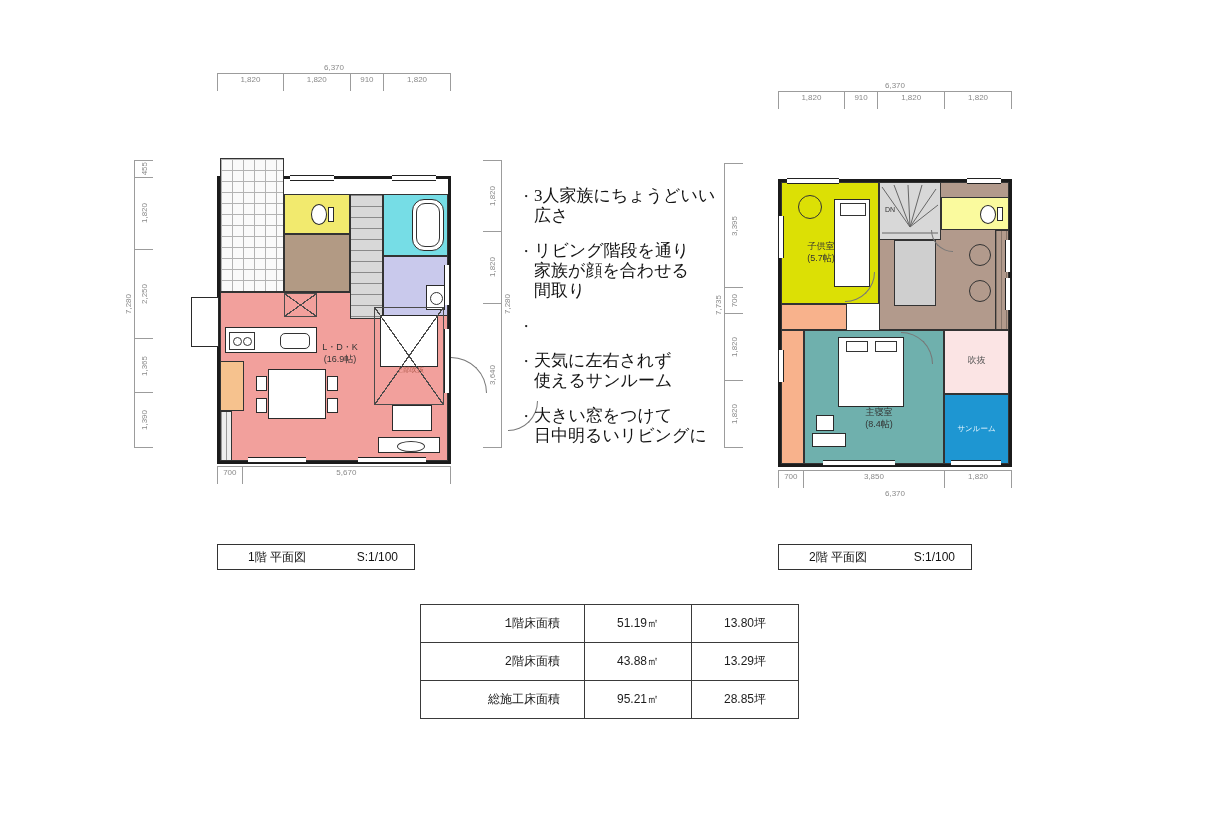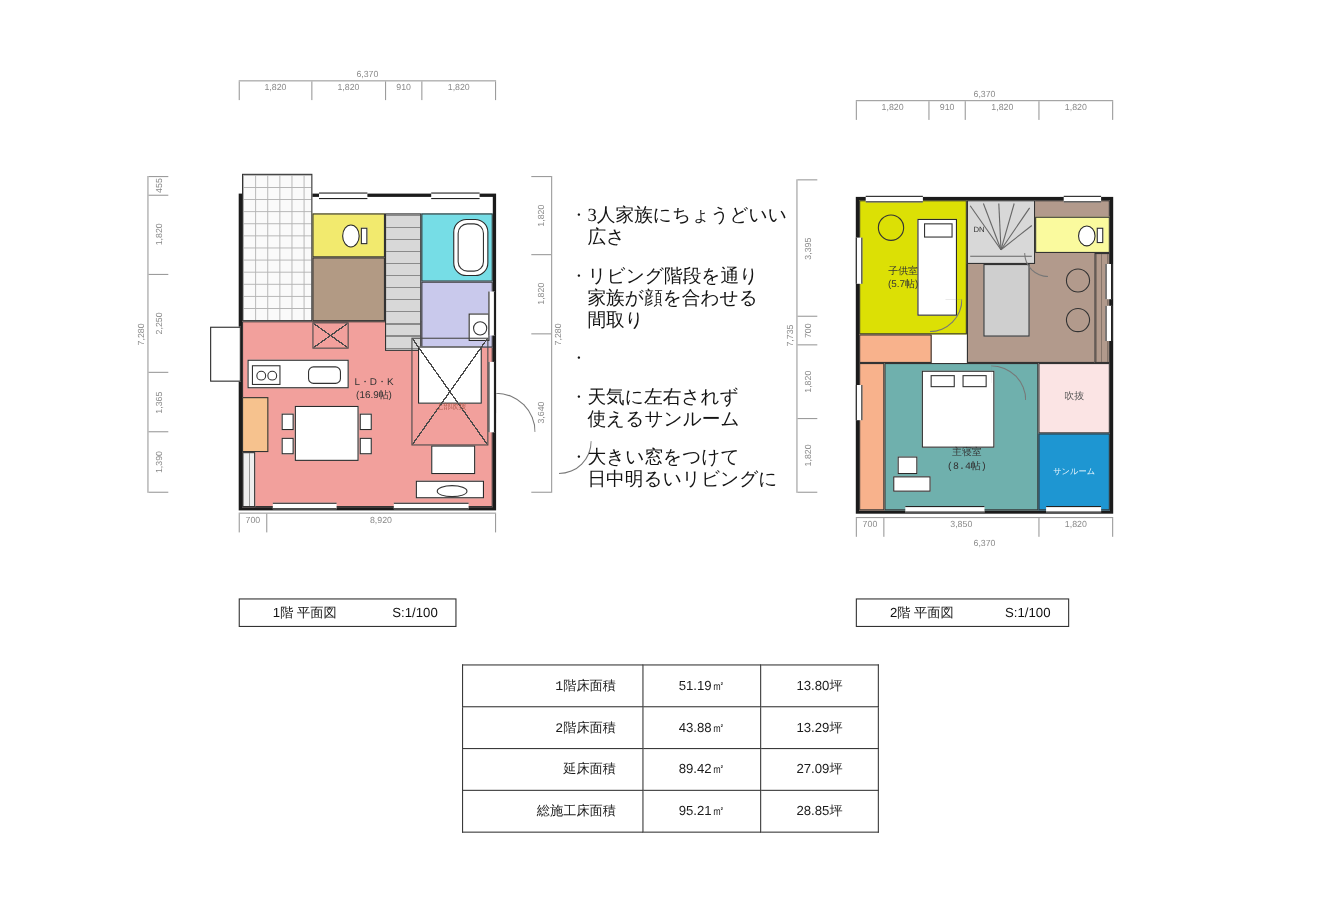--- a/index.html
+++ b/index.html
@@ -111,21 +111,21 @@
         </div>
     </div>
     <div class="tot">
         <span class="vt">7,280</span>
       </div>
   </div>
 
   <div class="dimh" style="left:217px;top:466px;width:234px;">
     <div class="segs">
       <div class="seg" style="flex:0 0 10.99%">700</div>
-      <div class="seg" style="flex:0 0 89.01%">8,920</div>
+      <div class="seg" style="flex:0 0 89.01%">5,670</div>
     </div>
   </div>
 
   <div class="plan" style="left:217px;top:160px;width:228px;height:282px;">
 
     <div class="room" style="left: 0px; top: 113px; width: 228px; height: 169px; background-color: rgb(242, 160, 156);"></div>
 
     <div class="room entrance-tile" style="left:0;top:-21px;width:64px;height:134px;"></div>
     <div class="arc tr" style="left:231px;top:178px;width:36px;height:36px;"></div>
 
@@ -338,21 +338,21 @@
     <div class="room" style="left: 0px; top: 148px; width: 23px; height: 134px; background-color: rgb(248, 178, 140);"></div>
 
     <div class="room" style="left: 163px; top: 148px; width: 65px; height: 64px; background-color: rgb(251, 228, 228);"></div>
 
     <div class="room" style="left: 163px; top: 212px; width: 65px; height: 70px; background-color: rgb(30, 150, 210);"></div>
 
     <div class="roomlabel" style="left:2px;top:58px;width:76px;">
       <div>子供室</div>
       <div>(5.7帖)</div>
     </div>
-    <div class="roomlabel" style="left:58px;top:224px;width:80px;font-family:Liberation Mono, monospace;">
+    <div class="roomlabel" style="left:58px;top:224px;width:80px;">
       <div>主寝室</div>
       <div>(8.4帖)</div>
     </div>
     <div class="roomlabel" style="left:163px;top:172px;width:65px;color:#555;">吹抜</div>
     <div class="roomlabel sunlabel" style="left:163px;top:242px;width:65px;">サンルーム</div>
 
     <div class="arc br" style="left:64px;top:90px;width:30px;height:30px;"></div>
     <div class="arc bl" style="left:150px;top:48px;width:22px;height:22px;"></div>
 
     <div class="winh" style="left:6px;top:-4px;width:52px;"></div>
@@ -376,25 +376,20 @@
       <td class="c1">1階床面積</td>
       <td class="c2">51.19㎡</td>
       <td class="c3">13.80坪</td>
     </tr>
     <tr>
       <td class="c1">2階床面積</td>
       <td class="c2">43.88㎡</td>
       <td class="c3">13.29坪</td>
     </tr>
     <tr>
-      <td class="c1">延床面積</td>
-      <td class="c2">89.42㎡</td>
-      <td class="c3">27.09坪</td>
-    </tr>
-    <tr>
       <td class="c1">総施工床面積</td>
       <td class="c2">95.21㎡</td>
       <td class="c3">28.85坪</td>
     </tr>
   </tbody>
     </table>
 
 </div>
 
 </body></html>

